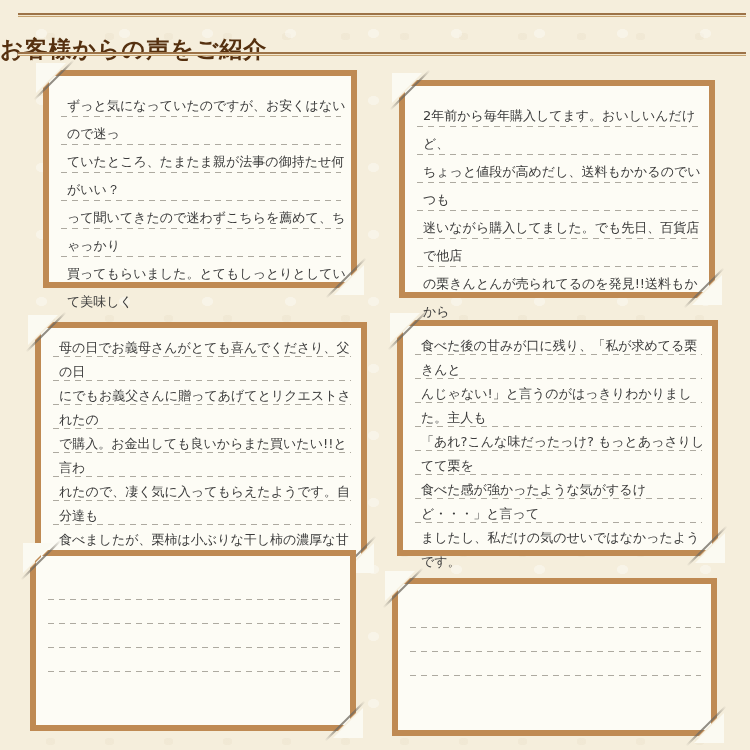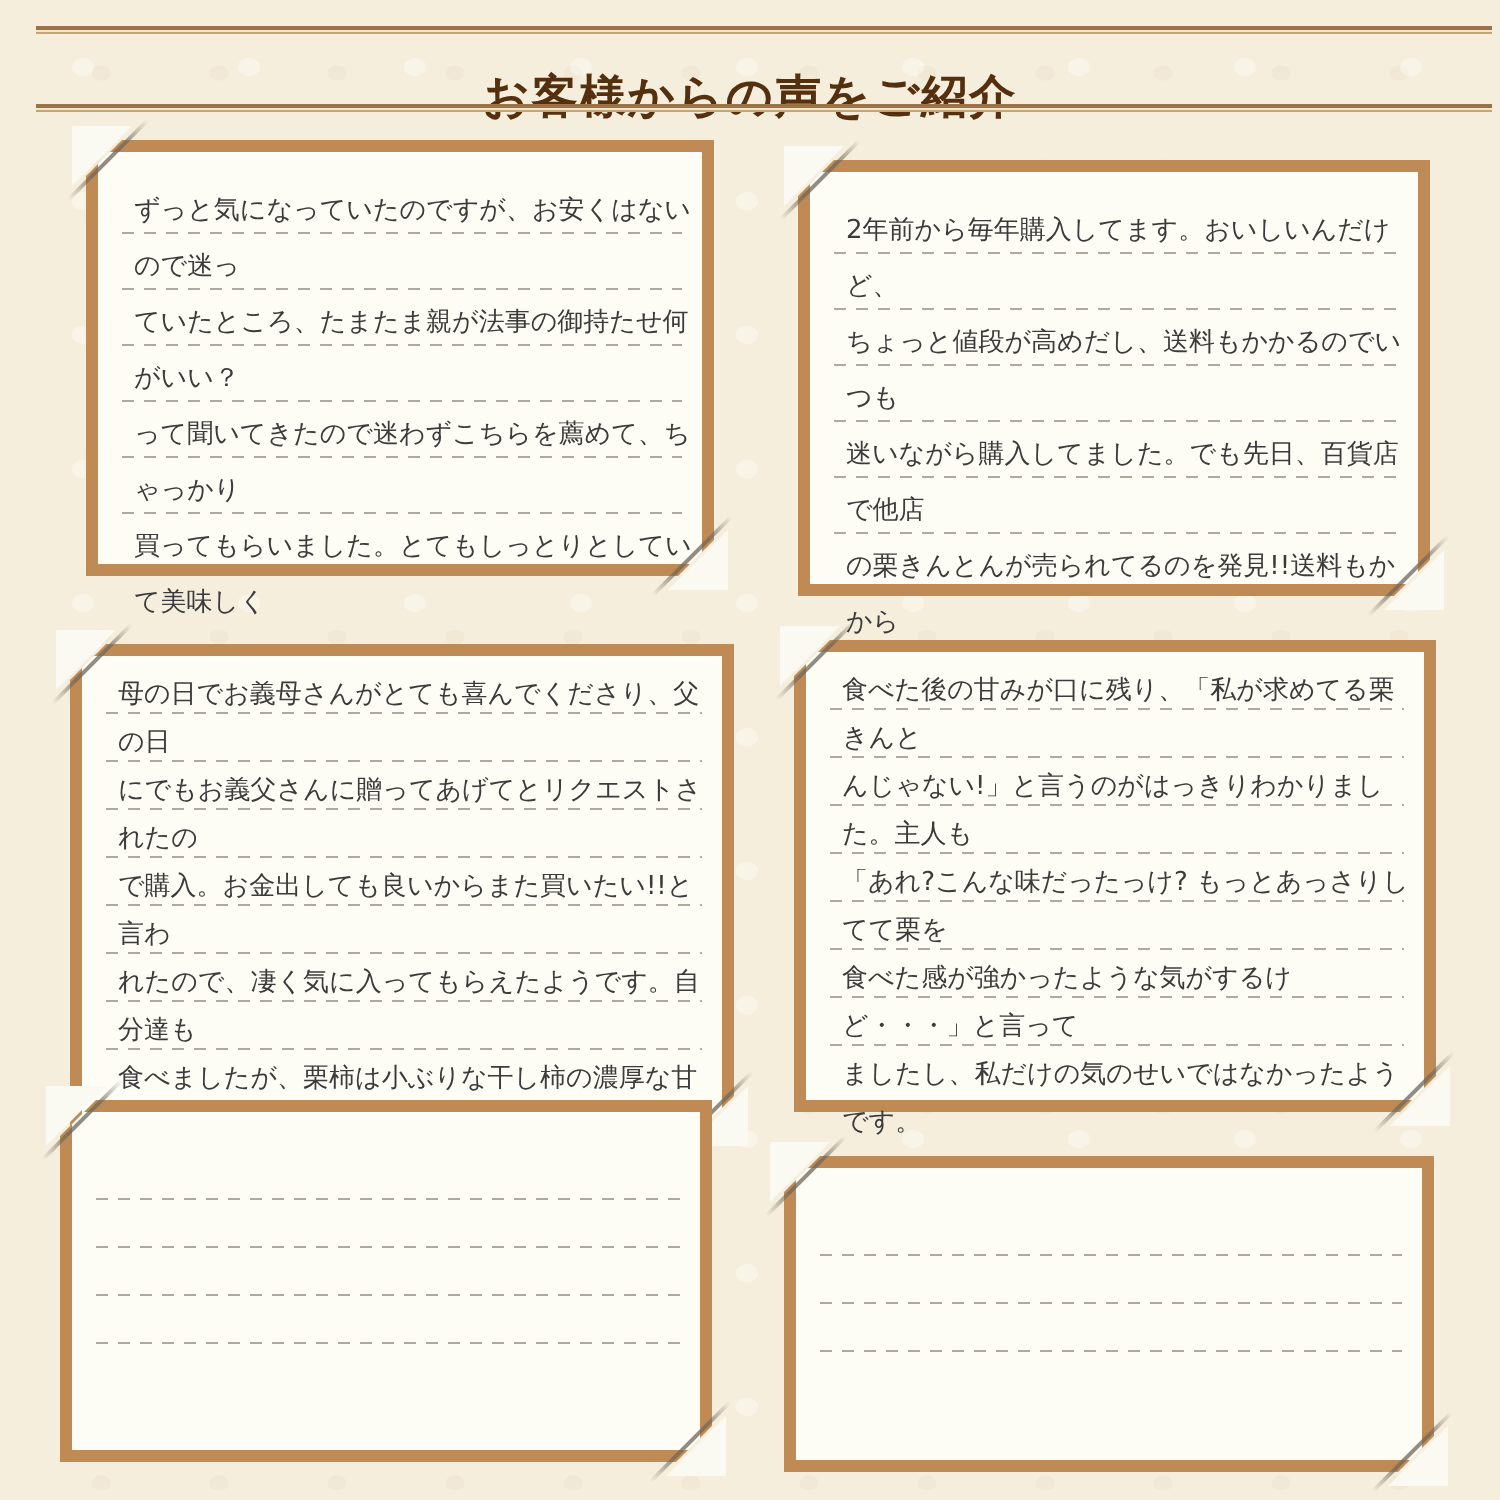--- a/index.html
+++ b/index.html
@@ -17,21 +17,21 @@
 
   
   .hrule{
     position:absolute;left:18px;right:4px;height:4px;
     background:linear-gradient(to bottom,#9c7348 0 2px,#f2e7cd 2px 3px,#c7a472 3px 4px);
   }
   .hrule.top{top:13px;}
   .hrule.bottom{top:52px;}
   .page-title{
     position:absolute;top:19px;left:0;width:100%;
-    text-align:center;font-size:23px;font-weight:bold;color:#55300f;
+    text-align:left;font-size:23px;font-weight:bold;color:#55300f;
     letter-spacing:1px;line-height:30px;
   }
 
   
   .card{position:absolute;--pitch:28px;--rule-top:13px;--rule-bottom:16px;}
   .frame{
     position:absolute;inset:0;
     border:6px solid #bf8a53;background:#fdfcf5;
     clip-path:polygon(18px 0,100% 0,100% calc(100% - 18px),calc(100% - 18px) 100%,0 100%,0 18px);
   }

